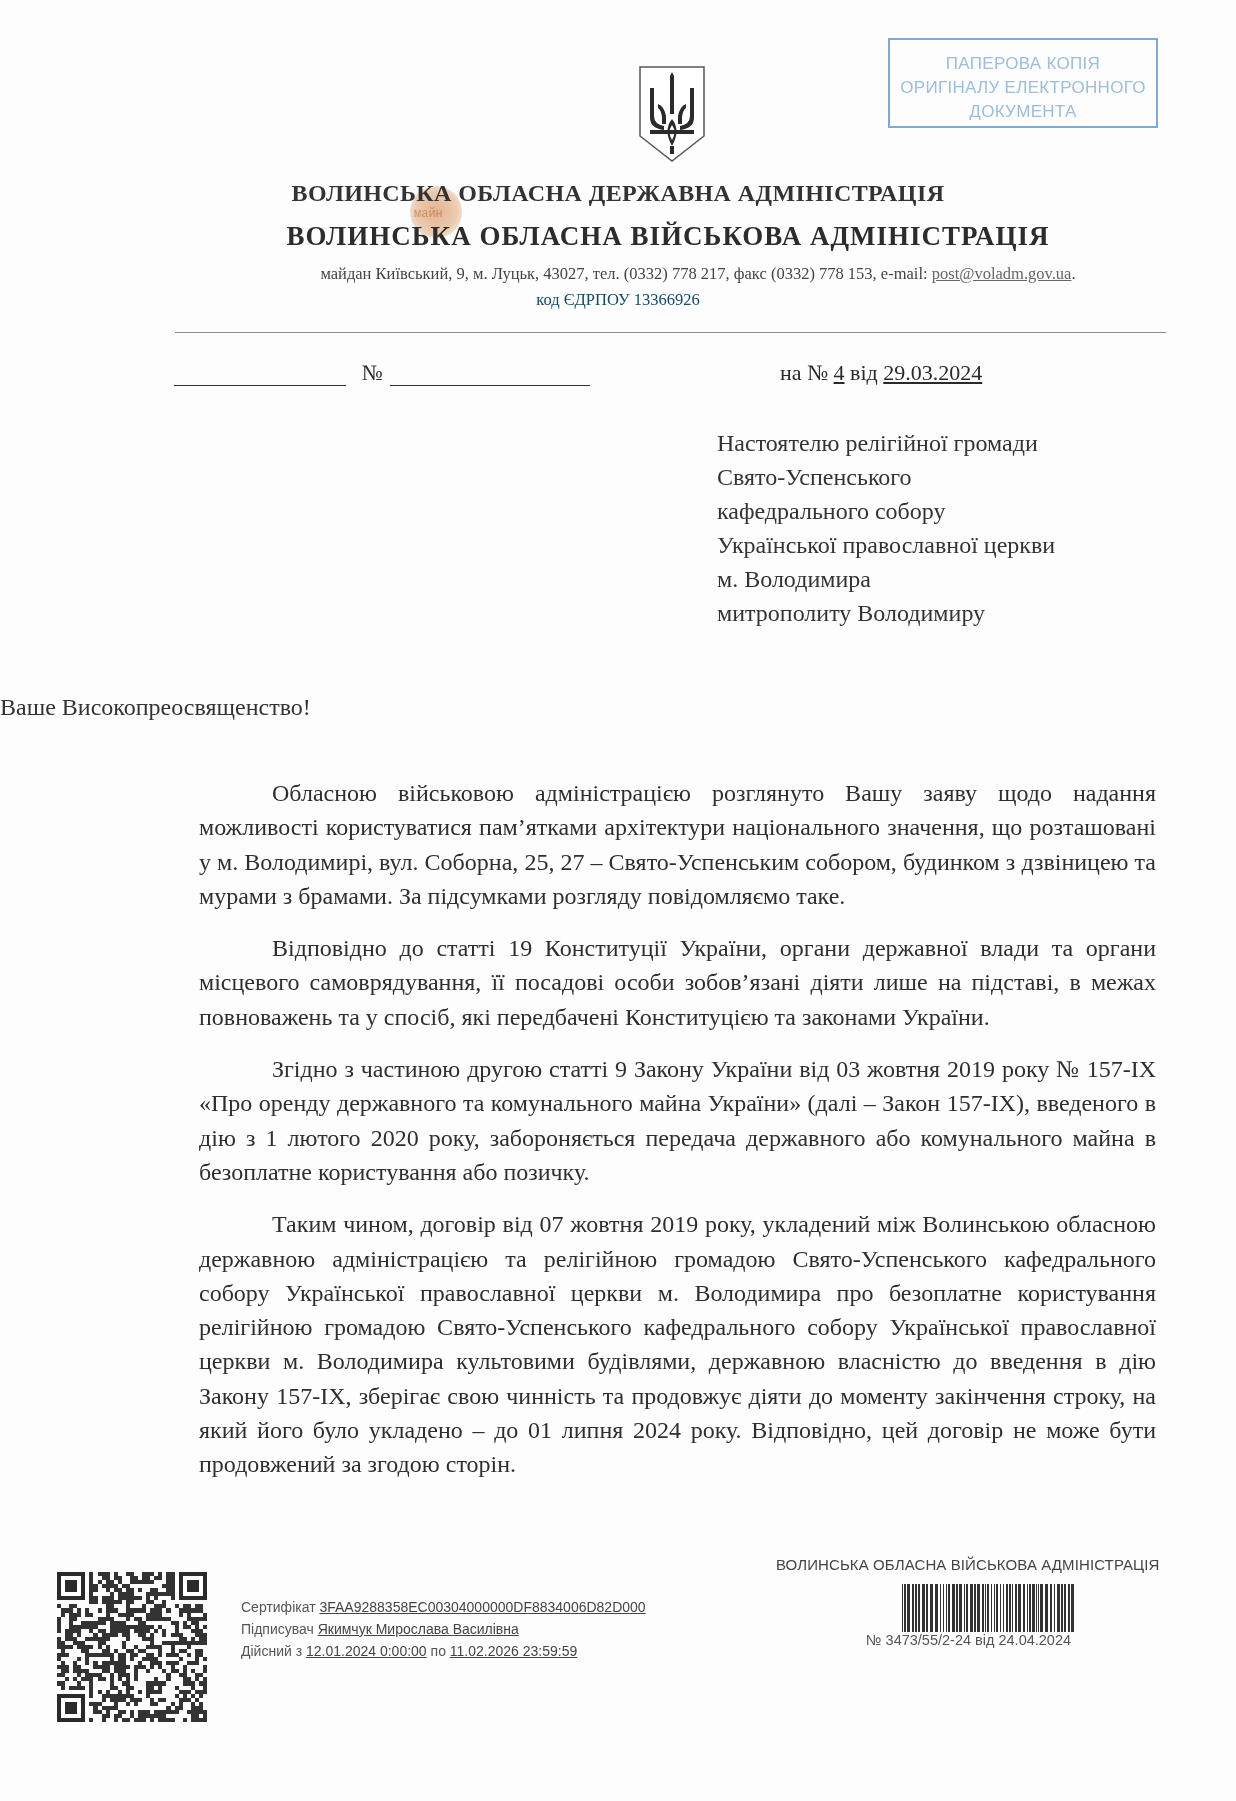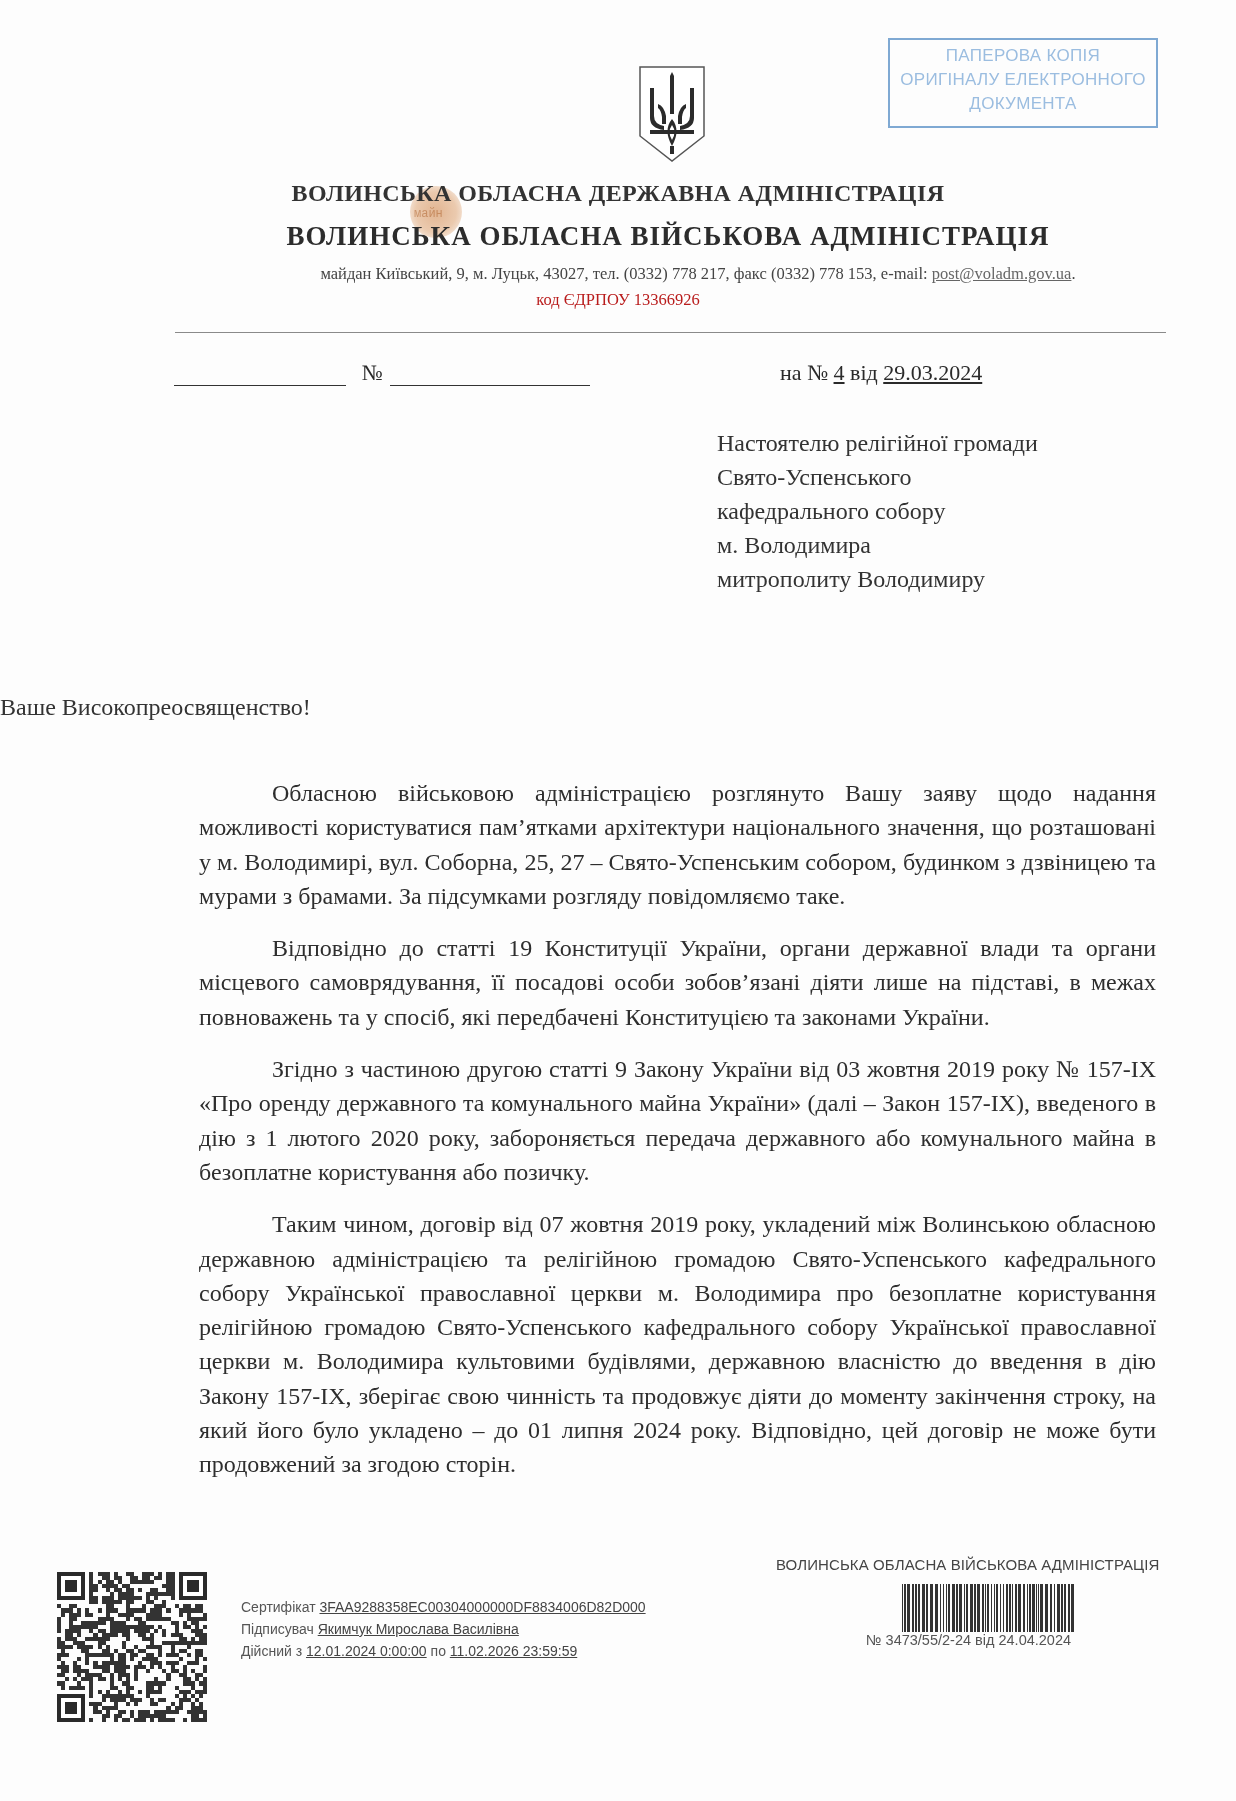--- a/index.html
+++ b/index.html
@@ -6,35 +6,35 @@
     body {
       width: 1236px; height: 1801px; background: #fdfdfd; position: relative; overflow: hidden;
       font-family: "Liberation Serif", "DejaVu Serif", serif; color: #2a2a2a;
     }
     .abs { position: absolute; }
     
     .stamp {
       left: 888px; top: 38px; width: 270px; height: 90px;
       border: 2px solid #7fa9d3; color: #9bbde0;
       font-family: "Liberation Sans", "DejaVu Sans", sans-serif; font-size: 17px; line-height: 24px;
-      text-align: center; box-sizing: border-box; padding-top: 4px; letter-spacing: 0.3px;
+      text-align: center; box-sizing: border-box; padding-top: 12px; letter-spacing: 0.3px;
     }
     .stamp div { white-space: nowrap; }
     
     .coat { left: 637px; top: 64px; width: 70px; height: 100px; }
     
     .hdr1 { left: 0; width: 1236px; top: 180px; text-align: center; box-sizing: border-box;
       font-weight: bold; font-size: 24px; letter-spacing: 0.4px; color: #333; }
     .hdr2 { left: 0; width: 1236px; top: 221px; text-align: center; padding-left: 100px; box-sizing: border-box;
       font-weight: bold; font-size: 27px; letter-spacing: 1px; color: #2c2c2c; }
     .addr { left: 0; width: 1236px; top: 264px; text-align: center; padding-left: 160px; box-sizing: border-box;
       font-size: 16.5px; color: #444; }
     .addr .mail { text-decoration: underline; color: #666; margin-top: 36px; }
     .edrpou { left: 0; width: 1236px; top: 290px; text-align: center; box-sizing: border-box;
-      font-size: 16.5px; color: #b91c1c; }
+      font-size: 16.5px; color: #0c4a6e; }
     .stain { left: 410px; top: 186px; width: 52px; height: 52px; border-radius: 50%;
       background: radial-gradient(circle, rgba(214,150,100,0.7) 0%, rgba(220,160,110,0.55) 55%, rgba(230,180,130,0) 100%); }
     .stain-text { left: 414px; top: 207px; font-size: 12px; color: rgba(180,110,60,0.6); font-family: Liberation Mono, monospace; }
     .sep { left: 175px; top: 332px; width: 991px; height: 1px; background: #8a8a8a; }
     
     .reg-left { left: 174px; top: 360px; font-size: 22px; }
     .blank { display: inline-block; border-bottom: 1px solid #333; height: 22px; vertical-align: bottom; }
     .reg-right { left: 780px; top: 360px; font-size: 22px; }
     .reg-right u { text-decoration: underline; }
     
@@ -90,20 +90,21 @@
   <span class="blank" style="width:200px"></span>
 </div>
 <div class="abs reg-right">
   <span>на № </span><u>4</u><span> від </span><u>29.03.2024</u>
 </div>
 
 <div class="abs addressee">
   <div>Настоятелю релігійної громади</div>
   <div>Свято-Успенського</div>
   <div>кафедрального собору</div>
+  <div>Української православної церкви</div>
   <div>м. Володимира</div>
   <div>митрополиту Володимиру</div>
 </div>
 
 <div class="abs salutation">Ваше Високопреосвященство!</div>
 
 <div class="abs body-text">
   <p>Обласною військовою адміністрацією розглянуто Вашу заяву щодо надання можливості користуватися пам’ятками архітектури національного значення, що розташовані у м. Володимирі, вул. Соборна, 25, 27 – Свято-Успенським собором, будинком з дзвіницею та мурами з брамами. За підсумками розгляду повідомляємо таке.</p>
   <p>Відповідно до статті 19 Конституції України, органи державної влади та органи місцевого самоврядування, її посадові особи зобов’язані діяти лише на підставі, в межах повноважень та у спосіб, які передбачені Конституцією та законами України.</p>
   <p>Згідно з частиною другою статті 9 Закону України від 03 жовтня 2019 року № 157-IX «Про оренду державного та комунального майна України» (далі – Закон 157-IX), введеного в дію з 1 лютого 2020 року, забороняється передача державного або комунального майна в безоплатне користування або позичку.</p>

